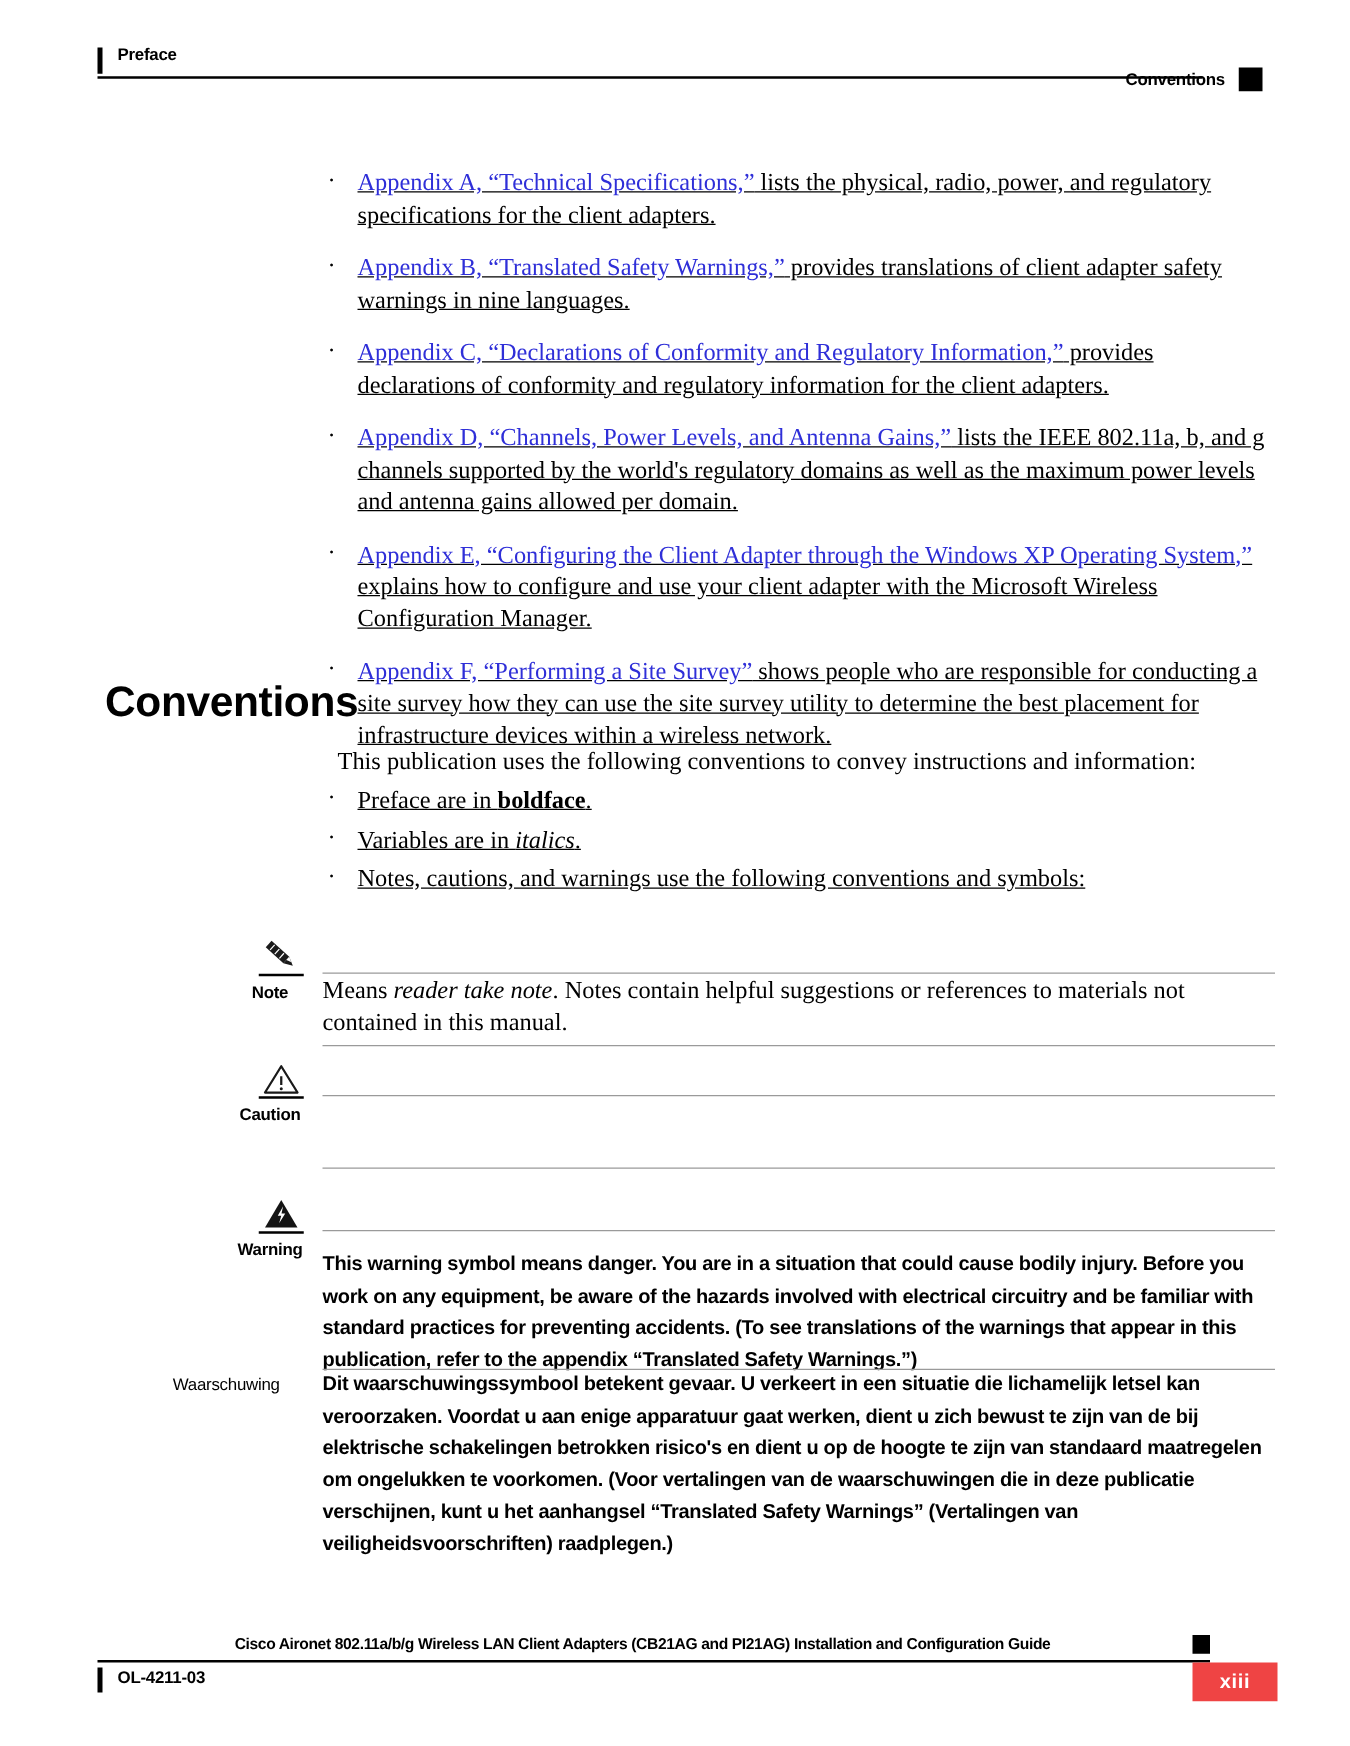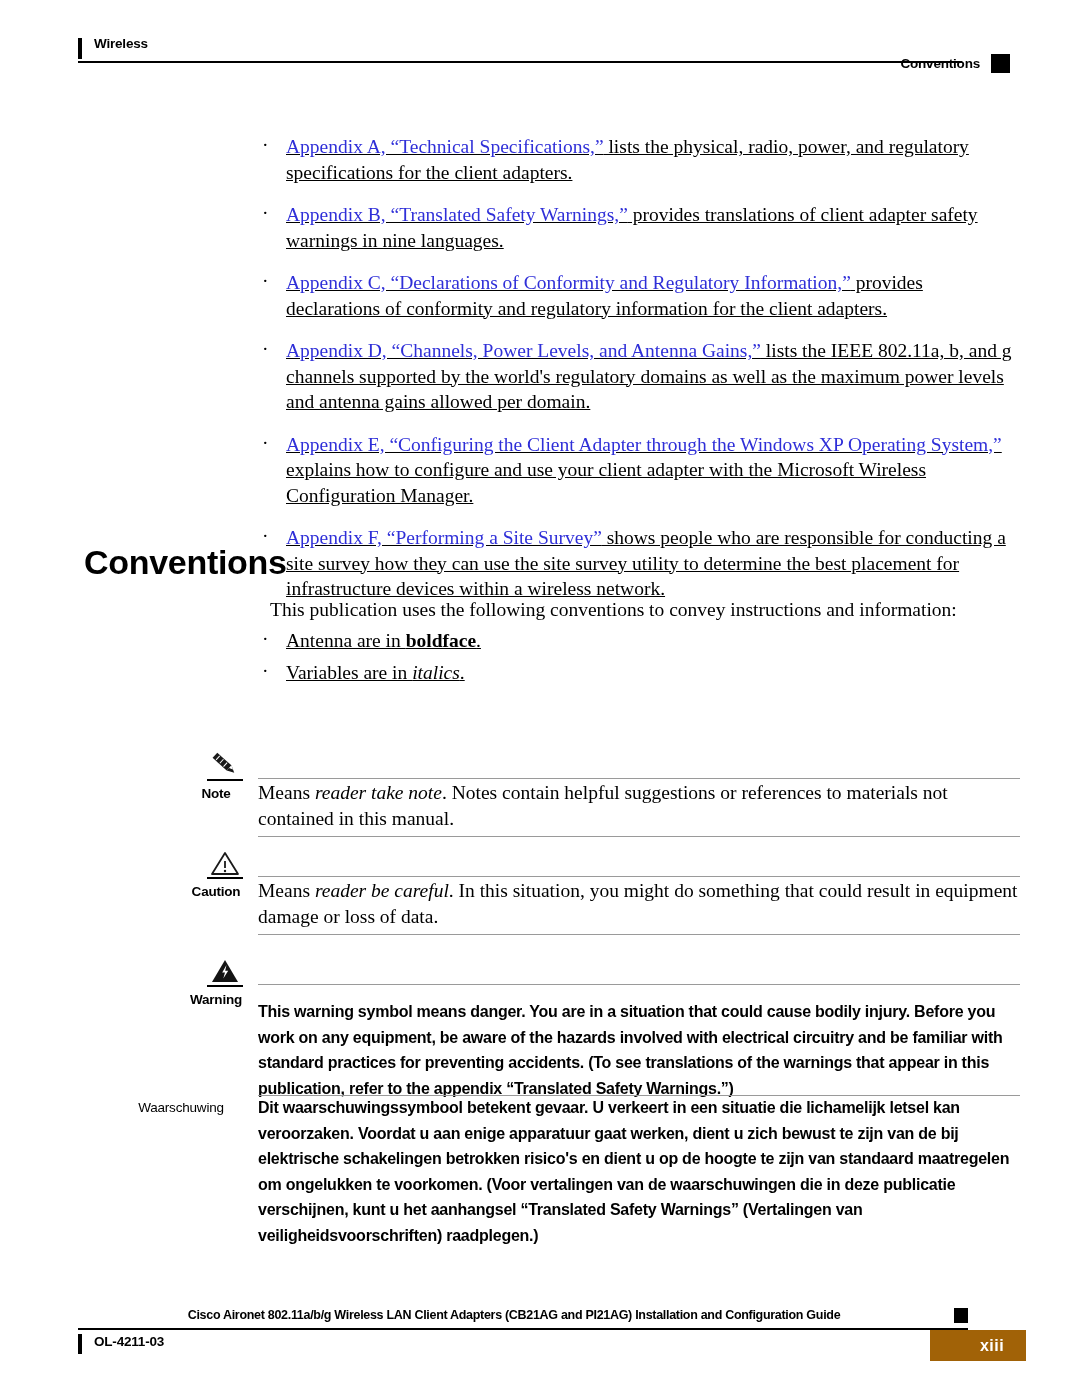--- a/index.html
+++ b/index.html
@@ -250,42 +250,41 @@
     position: absolute;
     left: 16px;
     top: 26px;
     font-family: "Liberation Sans", sans-serif;
     font-size: 13.5px;
     font-weight: bold;
     letter-spacing: -0.2px;
   }
   .ftr-pagebox {
     position: absolute;
-    left: 852px;
+    left: 876px;
     top: 22px;
     width: 68px;
     height: 31px;
-    background: #a16207;
+    background: #ef4444;
     color: #fff;
     font-family: "Liberation Sans", sans-serif;
     font-size: 16px;
     font-weight: bold;
     display: flex;
     align-items: center;
     justify-content: center;
     letter-spacing: 0.5px;
-    padding-left: 28px;
   }
 </style>
 </head>
 <body>
 
 <div class="page-header">
   <div class="hdr-left-bar"></div>
-  <div class="hdr-chapter">Wireless</div>
+  <div class="hdr-chapter">Preface</div>
   <div class="hdr-rule"></div>
   <div class="hdr-right">Conventions</div>
   <div class="hdr-square"></div>
 </div>
 
 <div class="bullet-list">
   <div class="bullet-item">
     <span class="lnk">Appendix A, “Technical Specifications,”</span><span> lists the physical, radio, power, and regulatory specifications for the client adapters.</span>
   </div>
   <div class="bullet-item">
@@ -304,24 +303,27 @@
     <span class="lnk">Appendix F, “Performing a Site Survey”</span><span> shows people who are responsible for conducting a site survey how they can use the site survey utility to determine the best placement for infrastructure devices within a wireless network.</span>
   </div>
 </div>
 
 <div class="section-heading">Conventions</div>
 
 <div class="intro-para">This publication uses the following conventions to convey instructions and information:</div>
 
 <div class="conv-list">
   <div class="bullet-item">
-    <span>Antenna are in </span><span class="bold-inline">boldface</span><span>.</span>
+    <span>Preface are in </span><span class="bold-inline">boldface</span><span>.</span>
   </div>
   <div class="bullet-item">
     <span>Variables are in </span><span class="ital-inline">italics</span><span>.</span>
+  </div>
+  <div class="bullet-item">
+    <span>Notes, cautions, and warnings use the following conventions and symbols:</span>
   </div>
 </div>
 
 <div class="admon" style="top:752px; width:860px; height:98px;">
   <div class="admon-icon-wrap" style="top:0px;">
     <svg class="admon-icon" width="32" height="26" viewBox="0 0 32 26">
       <g transform="rotate(42 16 13)">
         <polygon points="2,9 21,9 21,16 2,16" fill="#1a1a1a"></polygon>
         <polygon points="21,9 28,12.5 21,16" fill="#1a1a1a"></polygon>
         <polygon points="21,9 25,11 21,12.5" fill="#ffffff"></polygon>
@@ -344,23 +346,20 @@
   <div class="admon-icon-wrap" style="top:0px;">
     <svg class="admon-icon" width="30" height="26" viewBox="0 0 30 26">
       <polygon points="15,3 28,24 2,24" fill="none" stroke="#1a1a1a" stroke-width="1.8" stroke-linejoin="round"></polygon>
       <line x1="15" y1="11" x2="15" y2="18" stroke="#1a1a1a" stroke-width="1.8"></line>
       <circle cx="15" cy="21" r="1.2" fill="#1a1a1a"></circle>
     </svg>
     <div class="admon-icon-rule"></div>
   </div>
   <div class="admon-label" style="top:34px;">Caution</div>
   <div class="admon-rule-top" style="top:26px;"></div>
-  <div class="admon-body admon-text-serif" style="top:28px;">
-    <span>Means </span><span class="ital-inline">reader be careful</span><span>. In this situation, you might do something that could result in equipment damage or loss of data.</span>
-  </div>
   <div class="admon-rule-bottom" style="top:84px;"></div>
 </div>
 
 <div class="admon" style="top:958px; width:860px; height:150px;">
   <div class="admon-icon-wrap" style="top:0px;">
     <svg class="admon-icon" width="30" height="26" viewBox="0 0 30 26">
       <polygon points="15,2 28,24 2,24" fill="#141414"></polygon>
       <polygon points="16.5,7 12.2,14.5 15,14.5 13.3,20.5 18.2,12.8 15.2,12.8" fill="#ffffff"></polygon>
     </svg>
     <div class="admon-icon-rule"></div>

